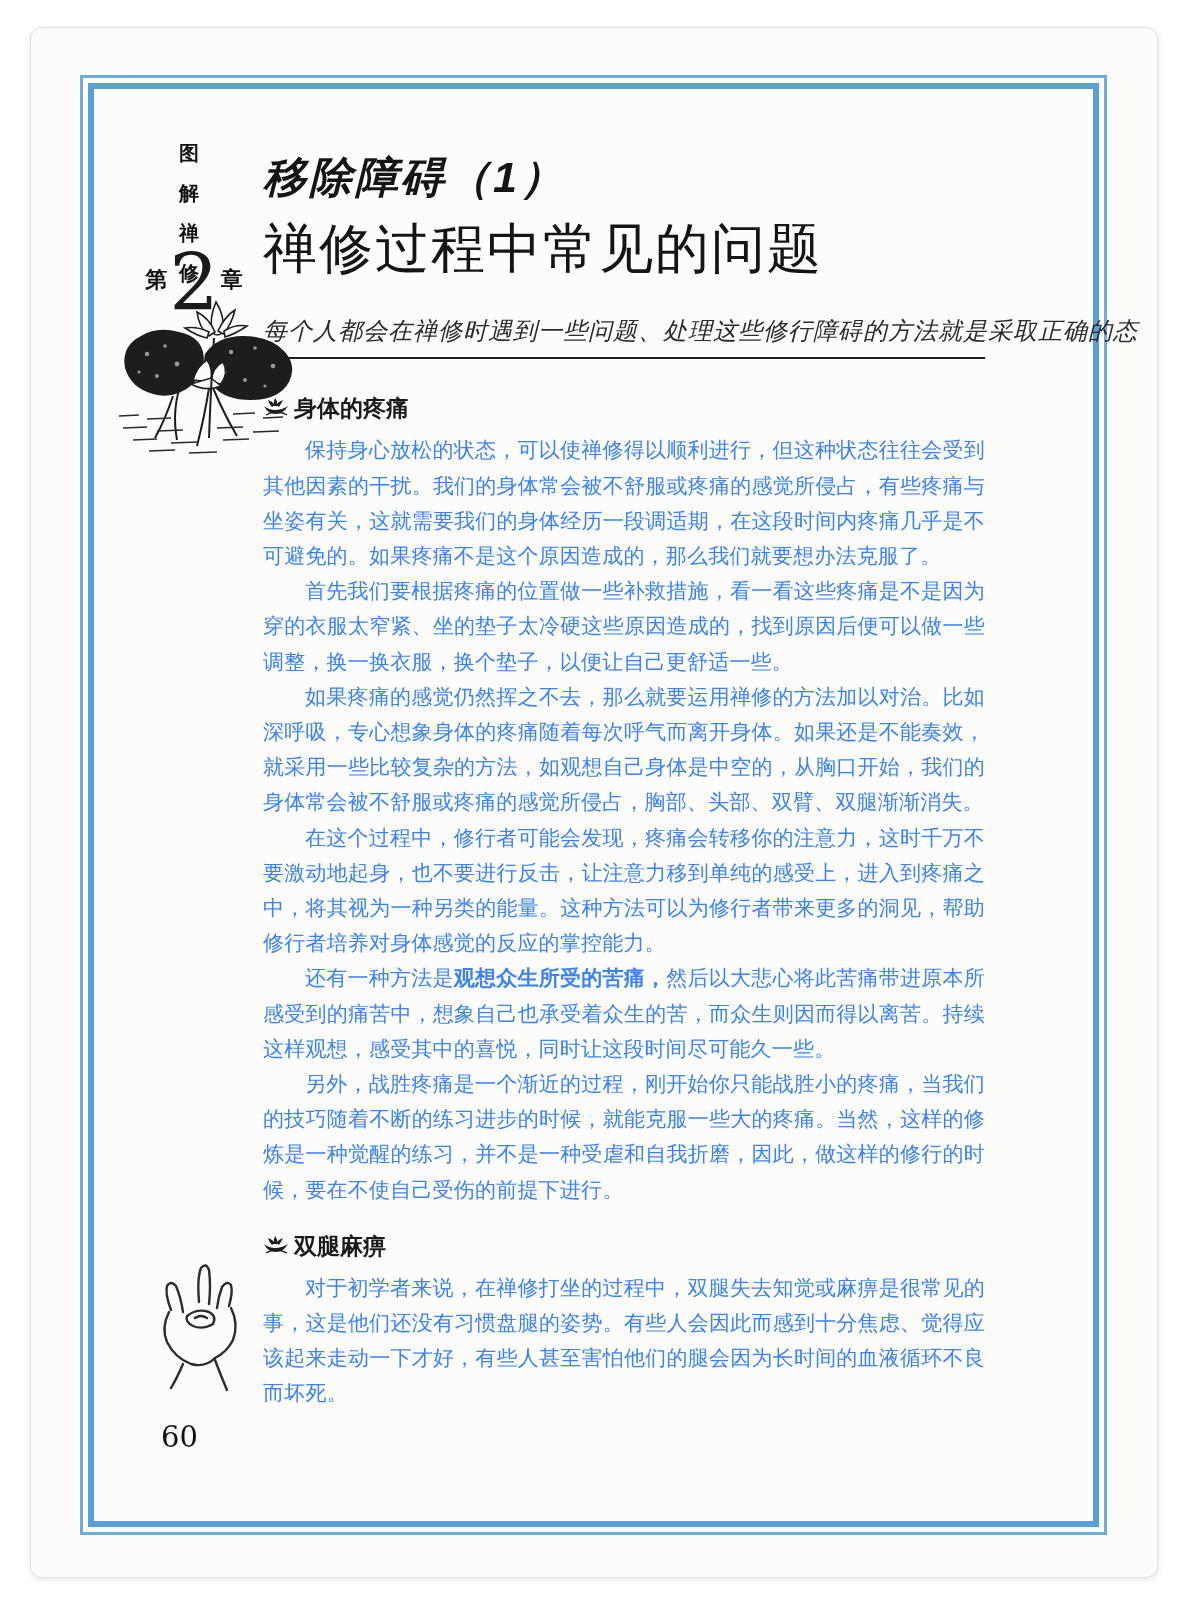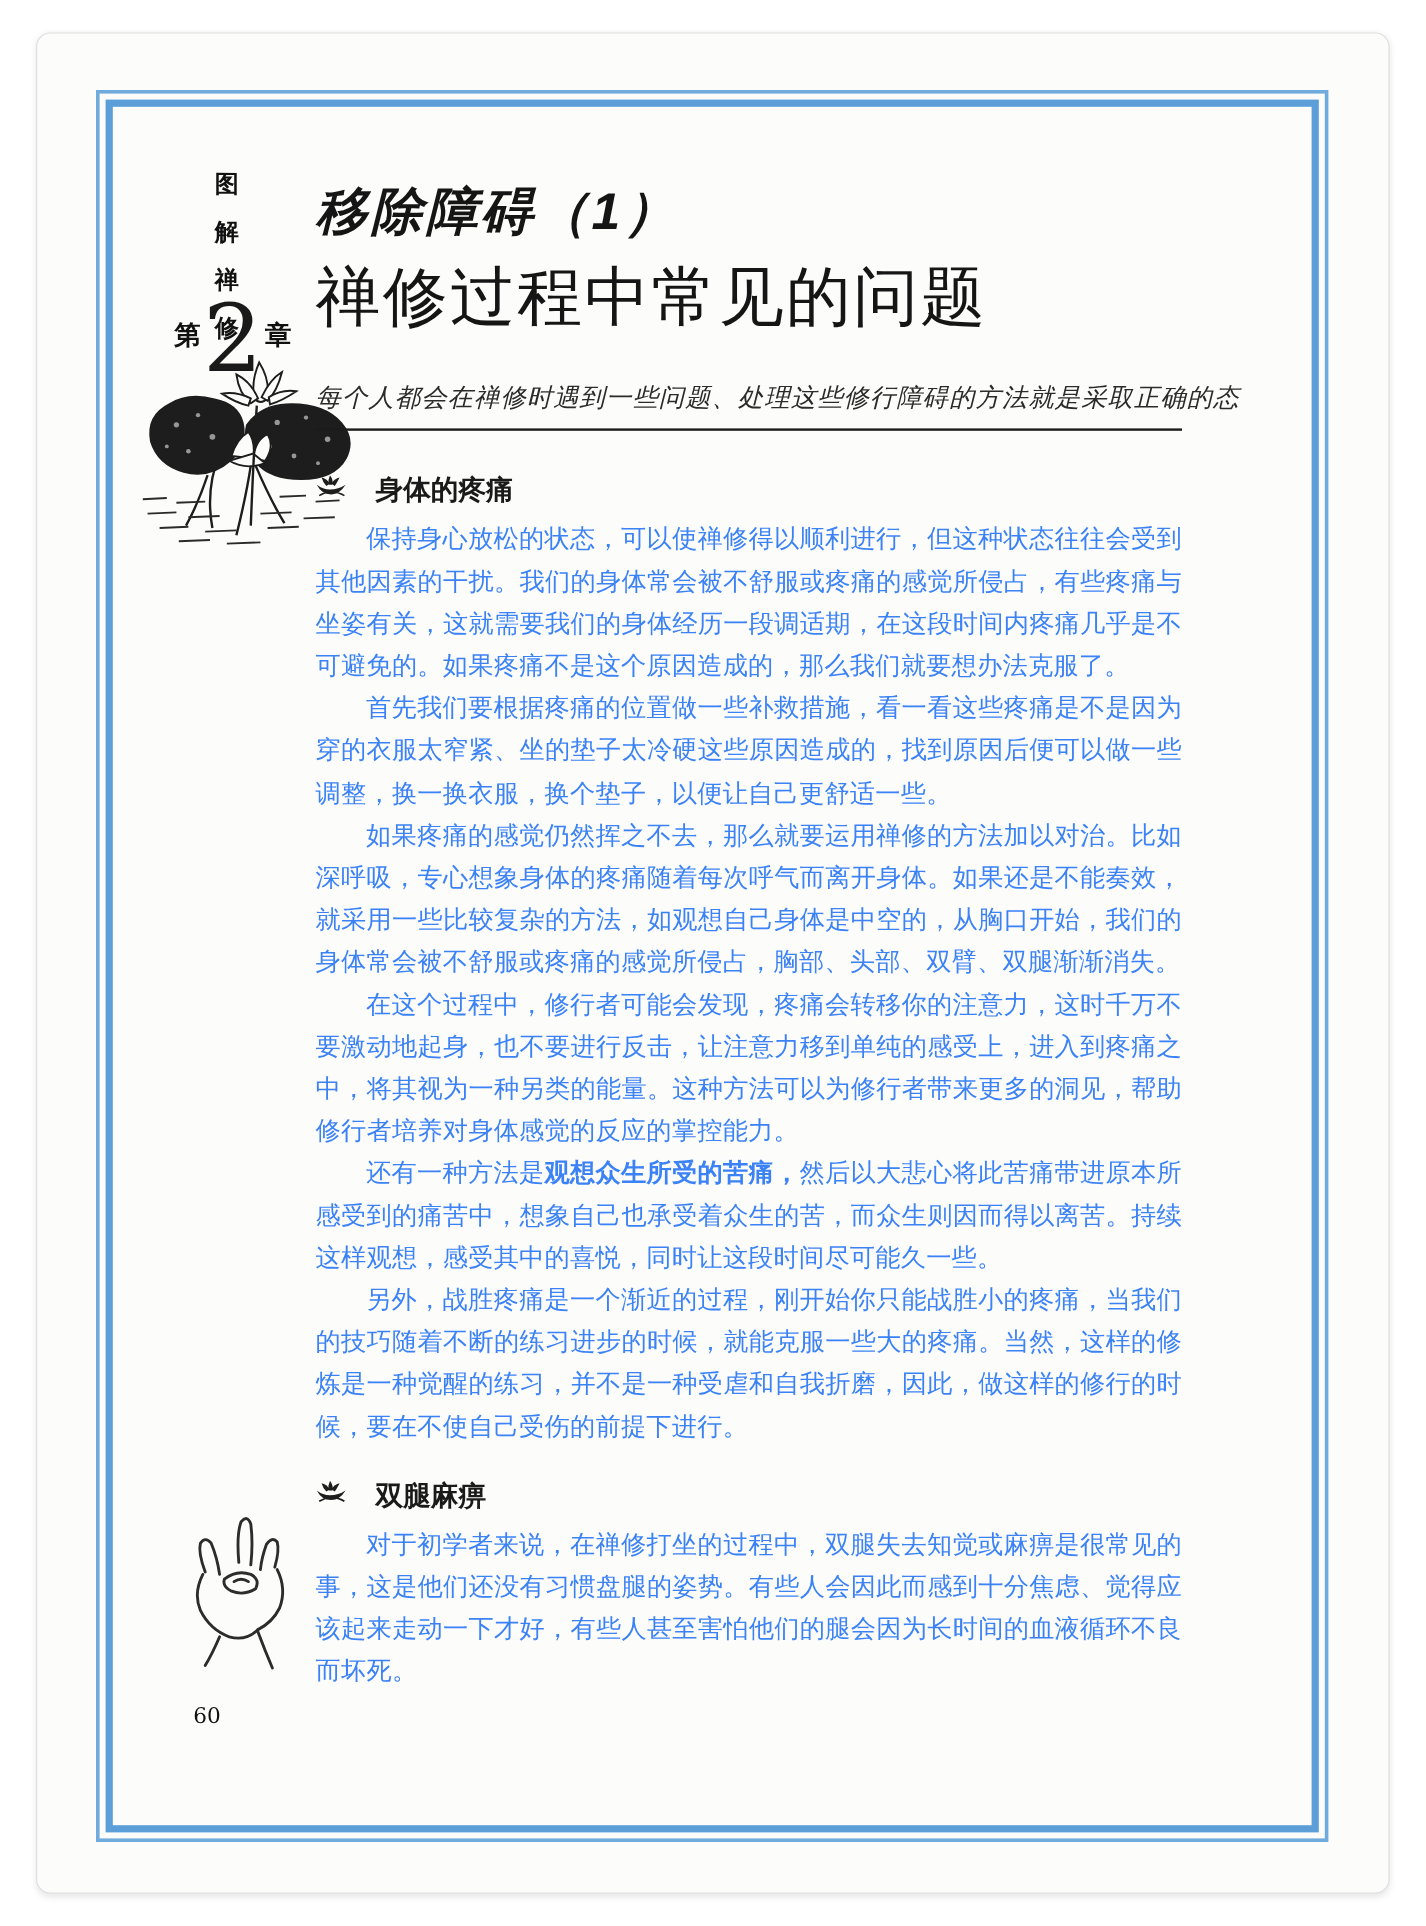--- a/index.html
+++ b/index.html
@@ -38,34 +38,34 @@
   }
   .chapter-prefix,.chapter-suffix{font-size:22px;font-weight:bold;color:#111;}
   .chapter-number{
     font-family:"DejaVu Serif",serif;font-size:78px;line-height:78px;
     color:#1a1a1a;margin:0 2px -6px 2px;
   }
   .lotus-illustration{position:absolute;left:113px;top:288px;}
   .hand-illustration{position:absolute;left:143px;top:1258px;}
   .page-number{
     position:absolute;left:161px;top:1420px;
-    font-family:"DejaVu Serif",serif;font-size:18px;color:#111;
+    font-family:"DejaVu Serif",serif;font-size:29px;color:#111;
   }
   
   .main-col{position:absolute;left:263px;top:152px;width:722px;}
   .kicker{font-size:43px;font-weight:bold;letter-spacing:3px;line-height:1.2;font-style:italic;}
   .main-title{font-size:54px;font-weight:normal;letter-spacing:2px;margin-top:12px;line-height:1.2;}
   .intro{
     margin-top:34px;font-family:"DejaVu Serif",serif;font-style:italic;
-    font-size:21px;line-height:35px;letter-spacing:1px;color:#2b2b2b;
+    font-size:24px;line-height:35px;letter-spacing:1px;color:#2b2b2b;
     white-space:nowrap;
   }
   .divider{margin-top:8px;height:2px;background:#1c1c1c;}
   .section-head{
-    display:flex;align-items:flex-start;gap:23px;
+    display:flex;align-items:center;gap:4px;
     margin-top:34px;margin-bottom:8px;
     font-size:23px;font-weight:bold;color:#1a1a1a;
   }
   .section-head.second{margin-top:24px;}
   .bullet-icon{flex:0 0 auto;}
   .body-text p{
     margin:0;font-size:21px;line-height:35.2px;
     text-align:justify;text-indent:2em;color:#3b82f6;
     letter-spacing:0.2px;
   }

